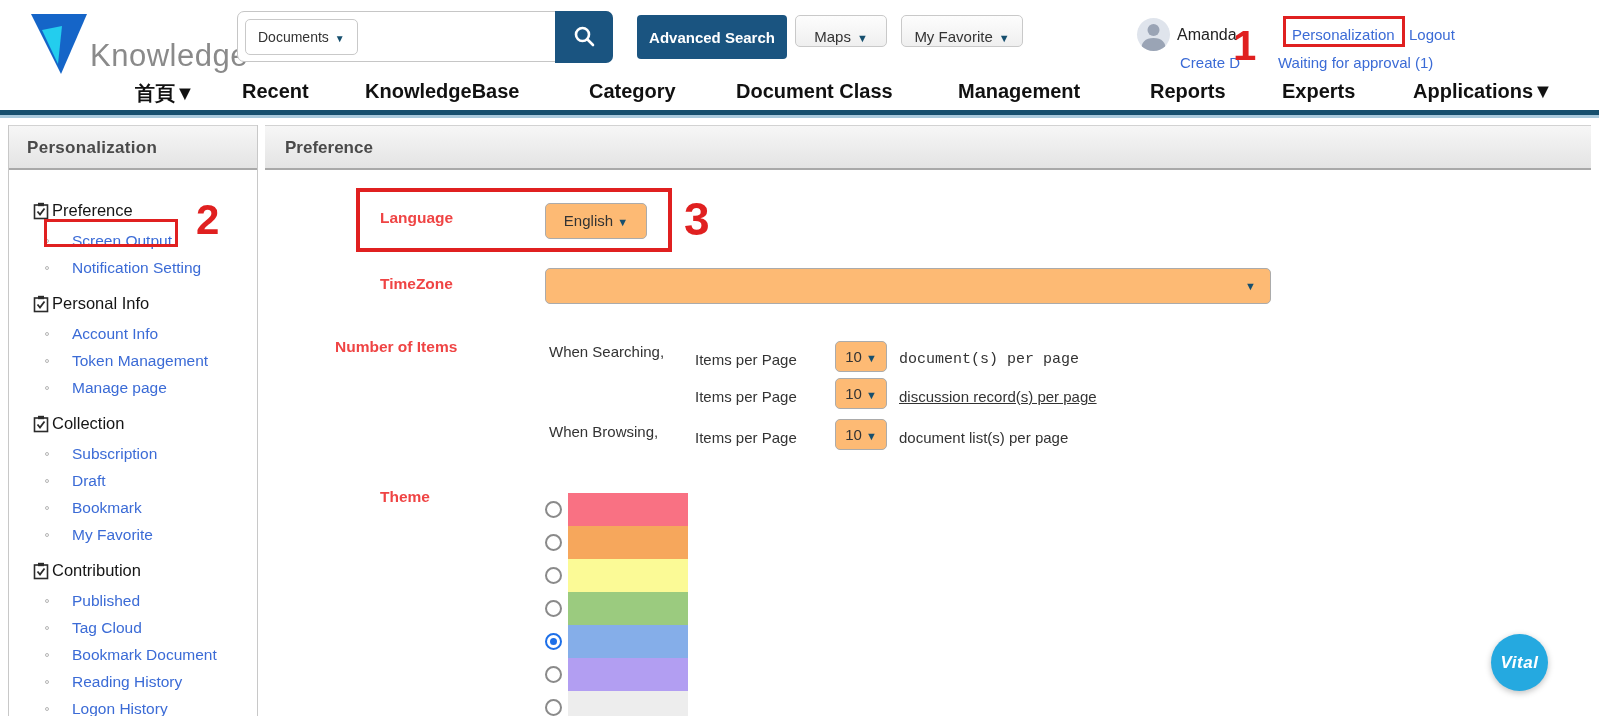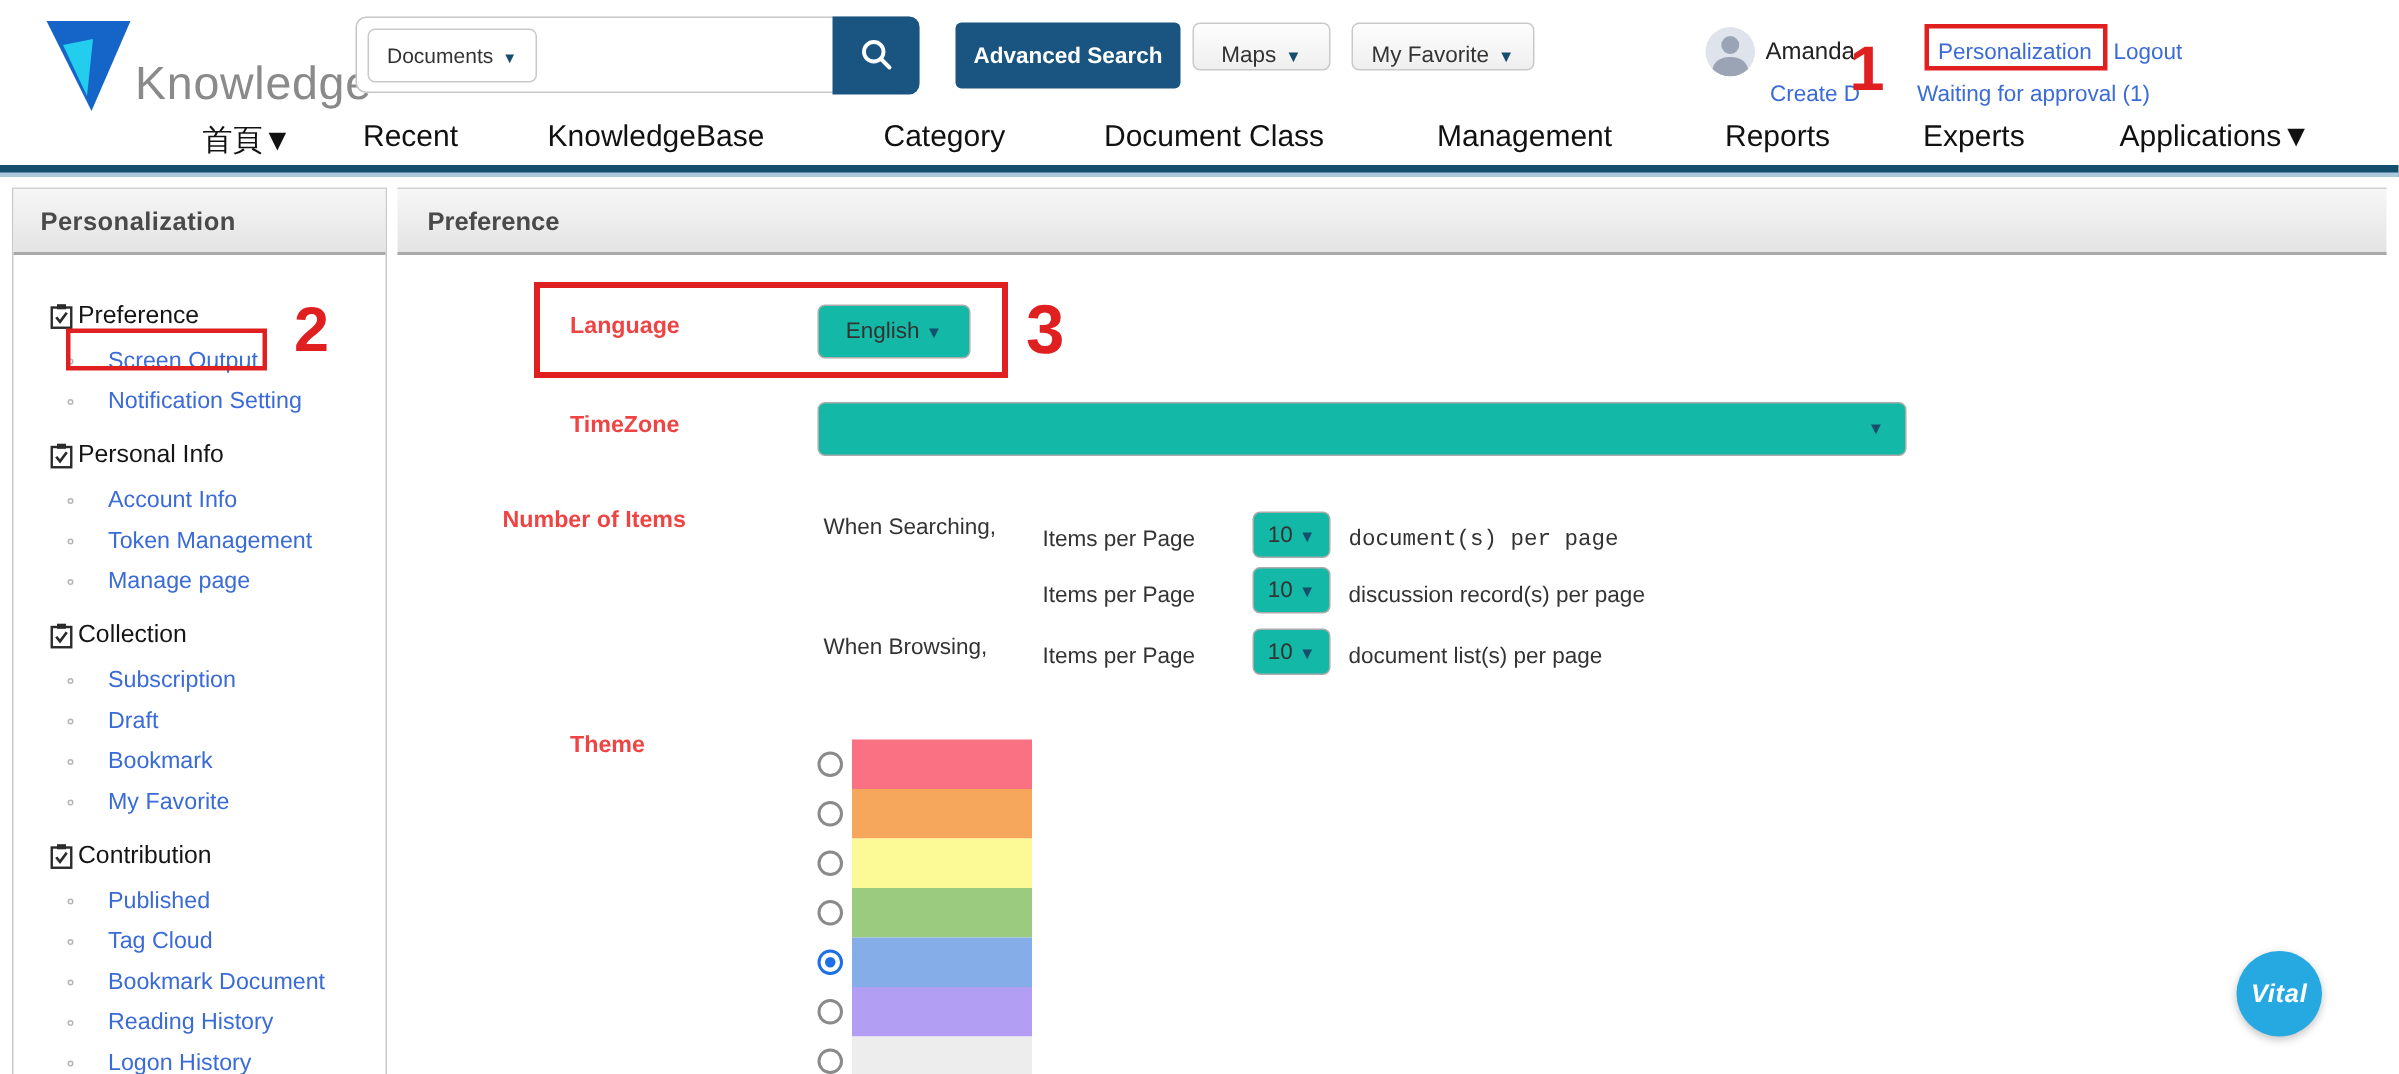--- a/index.html
+++ b/index.html
@@ -25,42 +25,42 @@
   #adv-btn { position:absolute; left:637px; top:15px; width:150px; height:44px; background:#1a5480;
              border:none; border-radius:4px; color:#fff; font-size:15px; font-weight:bold; cursor:pointer; }
   #maps-btn { left:795px; width:92px; line-height:42px; }
   #fav-btn  { left:901px; width:122px; line-height:42px; }
   #avatar { position:absolute; left:1137px; top:18px; width:33px; height:33px; border-radius:50%;
             background:#dfe4ec; overflow:hidden; }
   .toplink { position:absolute; font-size:15px; color:#3b6bd6; cursor:pointer; white-space:nowrap; }
   #user-name { position:absolute; left:1177px; top:26px; font-size:16px; color:#222; }
   
   #nav { position:absolute; left:0; top:80px; width:1599px; height:30px; }
-  .nav-item { position:absolute; top:0; font-size:20px; font-weight:normal; color:#111;
+  .nav-item { position:absolute; top:0; font-size:20px; font-weight:bold; color:#111;
               white-space:nowrap; cursor:pointer; }
   #nav-rule { position:absolute; left:0; top:110px; width:1599px; height:8px; background:#164f6e;
               border-bottom:3px solid #a9c9dc; }
   
   .panel-header { height:45px; background:linear-gradient(#f6f6f6,#e4e4e4);
                   border-top:1px solid #d2d2d2; border-bottom:2px solid #a9a9a9;
                   font-size:17px; font-weight:bold; color:#4a4a4a; line-height:43px; }
   #sidebar { position:absolute; left:8px; top:125px; width:250px; height:591px;
              background:#fff; border-left:1px solid #c8c8c8; border-right:1px solid #c8c8c8; }
   #sidebar .panel-header { padding-left:18px; letter-spacing:0.3px; }
   #side-list { padding:18px 0 0 24px; }
   .side-section { display:flex; align-items:center; gap:3px; margin:13px 0 7px 0;
                   font-size:16.5px; color:#151515; }
   .side-item { display:flex; align-items:center; gap:23px; margin:0 0 0 12px; height:27px;
                font-size:15.5px; color:#3b6bd6; cursor:pointer; }
   .bullet { width:4px; height:4px; border:1px solid #b5b5b5; border-radius:50%; display:inline-block; }
   #main { position:absolute; left:265px; top:125px; width:1326px; height:591px; background:#fff; }
   #main .panel-header { padding-left:20px; }
   .flabel { position:absolute; font-size:15.5px; font-weight:bold; color:#ef4444; }
   .ftext  { position:absolute; font-size:15px; color:#333; white-space:nowrap; }
-  .select { position:absolute; background:#14b8a6; border:1px solid #ababab; border-radius:5px;
+  .select { position:absolute; background:#fdba74; border:1px solid #ababab; border-radius:5px;
             font-size:15px; color:#333; cursor:pointer; }
   .select .arr { color:#164f6e; font-size:11px; }
   #lang-select { left:280px; top:78px; width:102px; height:36px; line-height:34px; text-align:center; }
   #tz-select { left:280px; top:143px; width:726px; height:36px; }
   #tz-select .arr { position:absolute; right:14px; top:11px; }
   .mini-select { width:52px; height:31px; line-height:29px; text-align:center; }
   
   .radio { position:absolute; width:17px; height:17px; border:2px solid #8a8a8a; border-radius:50%;
            background:#fff; cursor:pointer; }
   .radio.checked { border-color:#1d6fe8; }
@@ -235,21 +235,21 @@
 
   <div class="flabel" style="left:70px; top:213px;">Number of Items</div>
 
   <div class="ftext" style="left:284px; top:218px;">When Searching,</div>
   <div class="ftext" style="left:430px; top:226px;">Items per Page</div>
   <div class="select mini-select" style="left:570px; top:216px;"><span>10</span> <span class="arr">▼</span></div>
   <div class="ftext" style="left:634px; top:226px;font-family:Liberation Mono, monospace;">document(s) per page</div>
 
   <div class="ftext" style="left:430px; top:263px;">Items per Page</div>
   <div class="select mini-select" style="left:570px; top:253px;"><span>10</span> <span class="arr">▼</span></div>
-  <div class="ftext" style="left:634px; top:263px;">discussion record(s) per page</div>
+  <div class="ftext" style="left:634px; top:263px;text-decoration:underline;">discussion record(s) per page</div>
 
   <div class="ftext" style="left:284px; top:298px;">When Browsing,</div>
   <div class="ftext" style="left:430px; top:304px;">Items per Page</div>
   <div class="select mini-select" style="left:570px; top:294px;"><span>10</span> <span class="arr">▼</span></div>
   <div class="ftext" style="left:634px; top:304px;">document list(s) per page</div>
 
   <div class="flabel" style="left:115px; top:363px;">Theme</div>
   <div id="theme-stack">
       <span class="radio" style="left: 280px; top: 376px;"></span>
       <div class="swatch" style="top: 368px; background: rgb(249, 113, 131);"></div>

